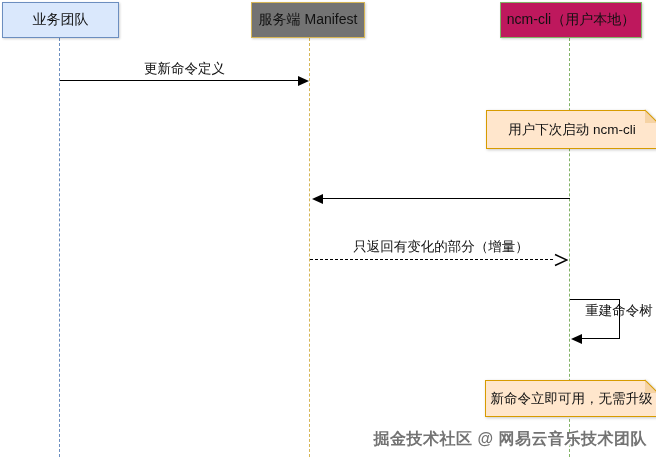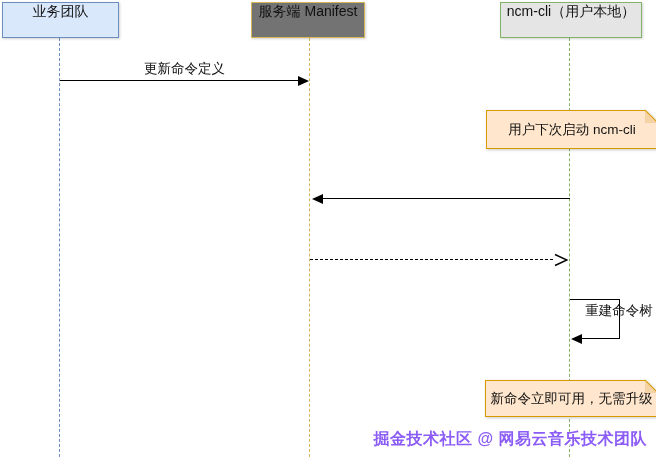--- a/index.html
+++ b/index.html
@@ -3,26 +3,26 @@
 <meta charset="utf-8">
 <style>
   html,body{margin:0;padding:0;background:#fff;}
   .canvas{
     position:relative;width:656px;height:461px;background:#ffffff;overflow:hidden;
     font-family:"Liberation Sans","DejaVu Sans",sans-serif;color:#111;
   }
   
   .actor{
     position:absolute;top:2px;height:36px;box-sizing:border-box;border:1px solid;
-    display:flex;align-items:flex-start;justify-content:center;font-size:14px;white-space:nowrap;
+    display:flex;align-items:center;justify-content:center;font-size:14px;white-space:nowrap;
     filter:drop-shadow(1px 1.5px 1px rgba(0,0,0,0.18));
   }
   #actor1{left:2px;width:117px;background:#dae8fc;border-color:#6c8ebf;}
   #actor2{left:251px;width:114px;background:#737373;border-color:#d6b656;}
-  #actor3{left:500px;width:142px;background:#e5e5e5;border-color:#82b366;}
+  #actor3{left:500px;width:142px;background:#be185d;border-color:#82b366;}
   
   .lifeline{position:absolute;top:38px;height:419px;width:0;border-left:1.5px dashed;}
   #life1{left:59px;border-color:#6c8ebf;}
   #life2{left:309px;border-color:#d6b656;}
   #life3{left:569px;border-color:#82b366;}
   
   .msg-label{position:absolute;font-size:13.5px;line-height:1;text-align:center;white-space:nowrap;z-index:3;}
   #m1-label{left:60px;top:62px;width:249px;}
   #m2-label{left:312px;top:181px;width:258px;}
   #m3-label{left:312px;top:240px;width:258px;}
@@ -52,21 +52,21 @@
     clip-path:polygon(0 0,calc(100% - 13px) 0,100% 13px,100% 100%,0 100%);
     display:flex;align-items:center;justify-content:center;font-size:13.5px;white-space:nowrap;
   }
   .fold{position:absolute;top:0;right:0;width:13px;height:13px;
     background:linear-gradient(to bottom left,rgba(0,0,0,0) 49.5%,#f6d3a4 50%);}
   .fold::after{content:"";position:absolute;left:-3px;top:6px;width:19px;height:0;
     border-top:1px solid #d79b00;transform:rotate(45deg);}
   
   #watermark{
     position:absolute;left:300px;top:429px;width:347px;text-align:right;white-space:nowrap;
-    font-size:16px;font-weight:bold;letter-spacing:0.5px;color:#8b5cf6;
+    font-size:16px;font-weight:bold;letter-spacing:0.5px;color:#737373;
     text-shadow:1px 1px 0 #ffffff,2px 2px 1px rgba(255,255,255,0.85);z-index:5;
   }
 </style>
 </head>
 <body>
 
 <div class="canvas">
 
   <div class="lifeline" id="life1"></div>
   <div class="lifeline" id="life2"></div>
@@ -89,20 +89,21 @@
   <div class="note-wrap" id="note1">
     <div class="note">
       <span>用户下次启动 ncm-cli</span>
     </div>
     <div class="fold"></div>
   </div>
 
   <div class="line solid" id="m2-line"></div>
   <div class="tri tri-l" id="m2-head"></div>
 
+  <div class="msg-label" id="m3-label">只返回有变化的部分（增量）</div>
   <div class="line dashedln" id="m3-line"></div>
   <svg id="m3-head" width="16" height="14" viewBox="0 0 16 14">
     <path d="M3 1.5 L15 7 L3 12.5" fill="none" stroke="#000" stroke-width="1.5"></path>
   </svg>
 
   <div class="line solid" id="self-top"></div>
   <div class="line" id="self-right"></div>
   <div class="line solid" id="self-bottom"></div>
   <div class="tri tri-l" id="self-head"></div>
   <div class="msg-label" id="self-label">重建命令树</div>

